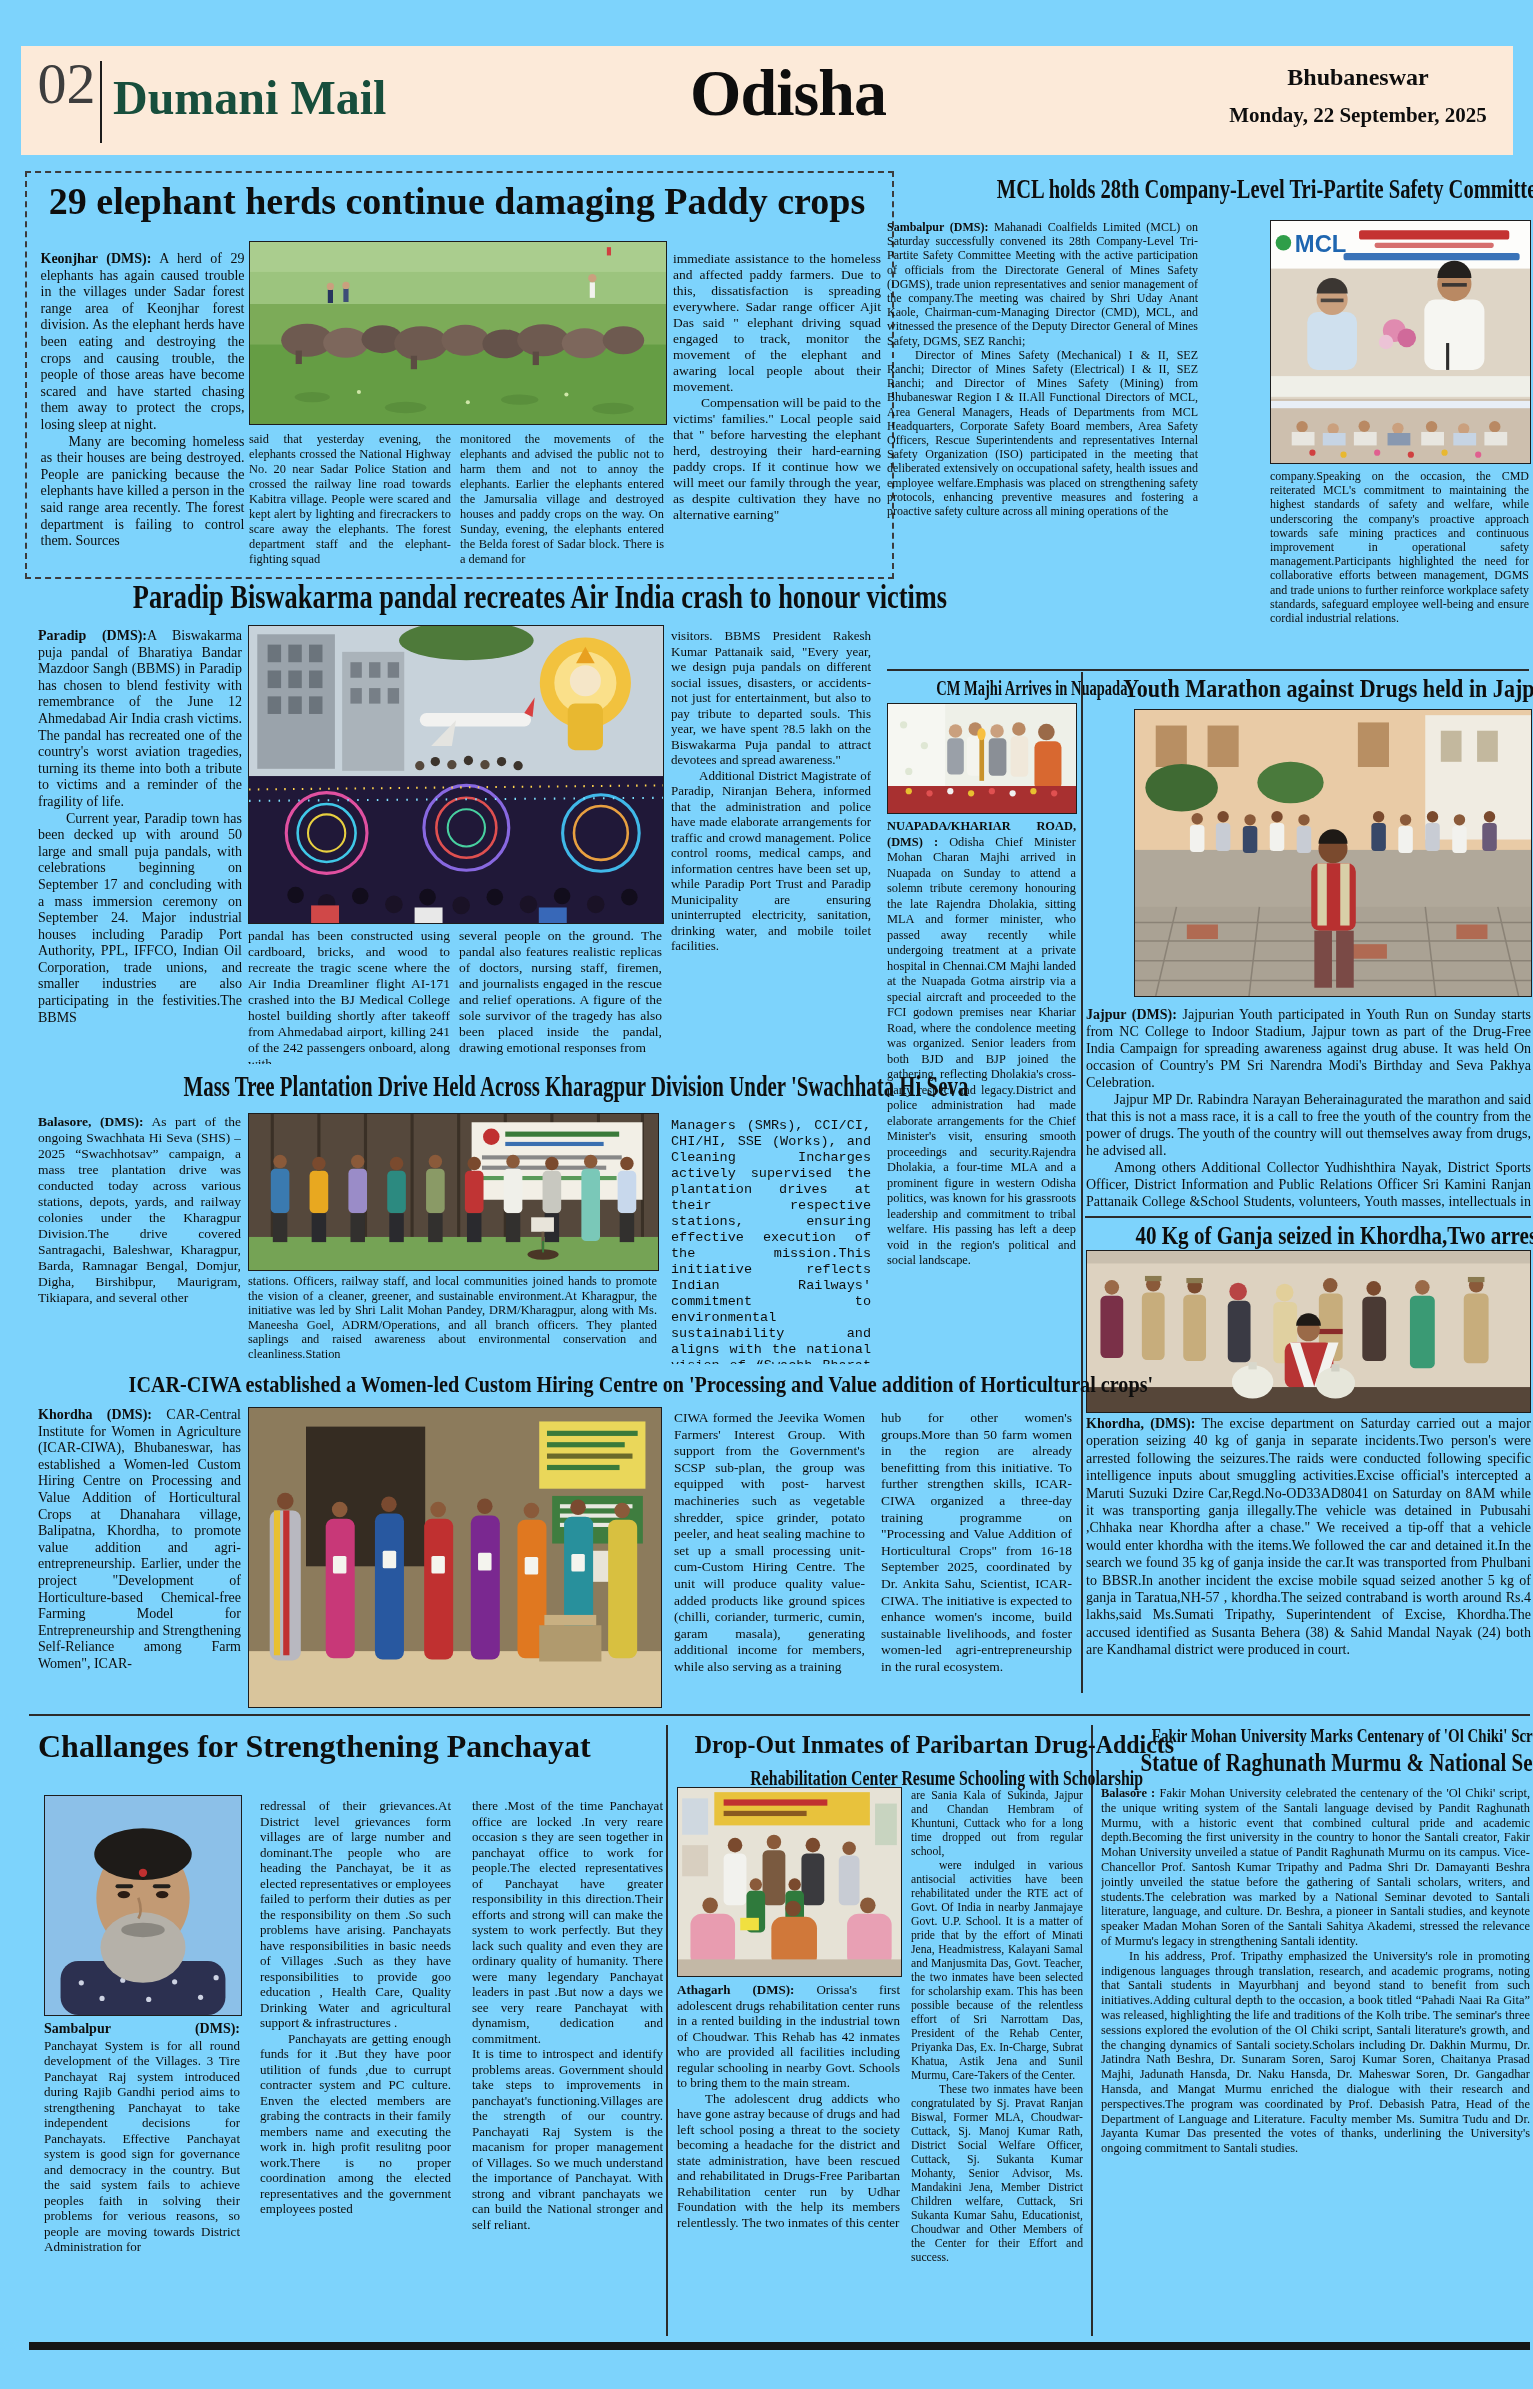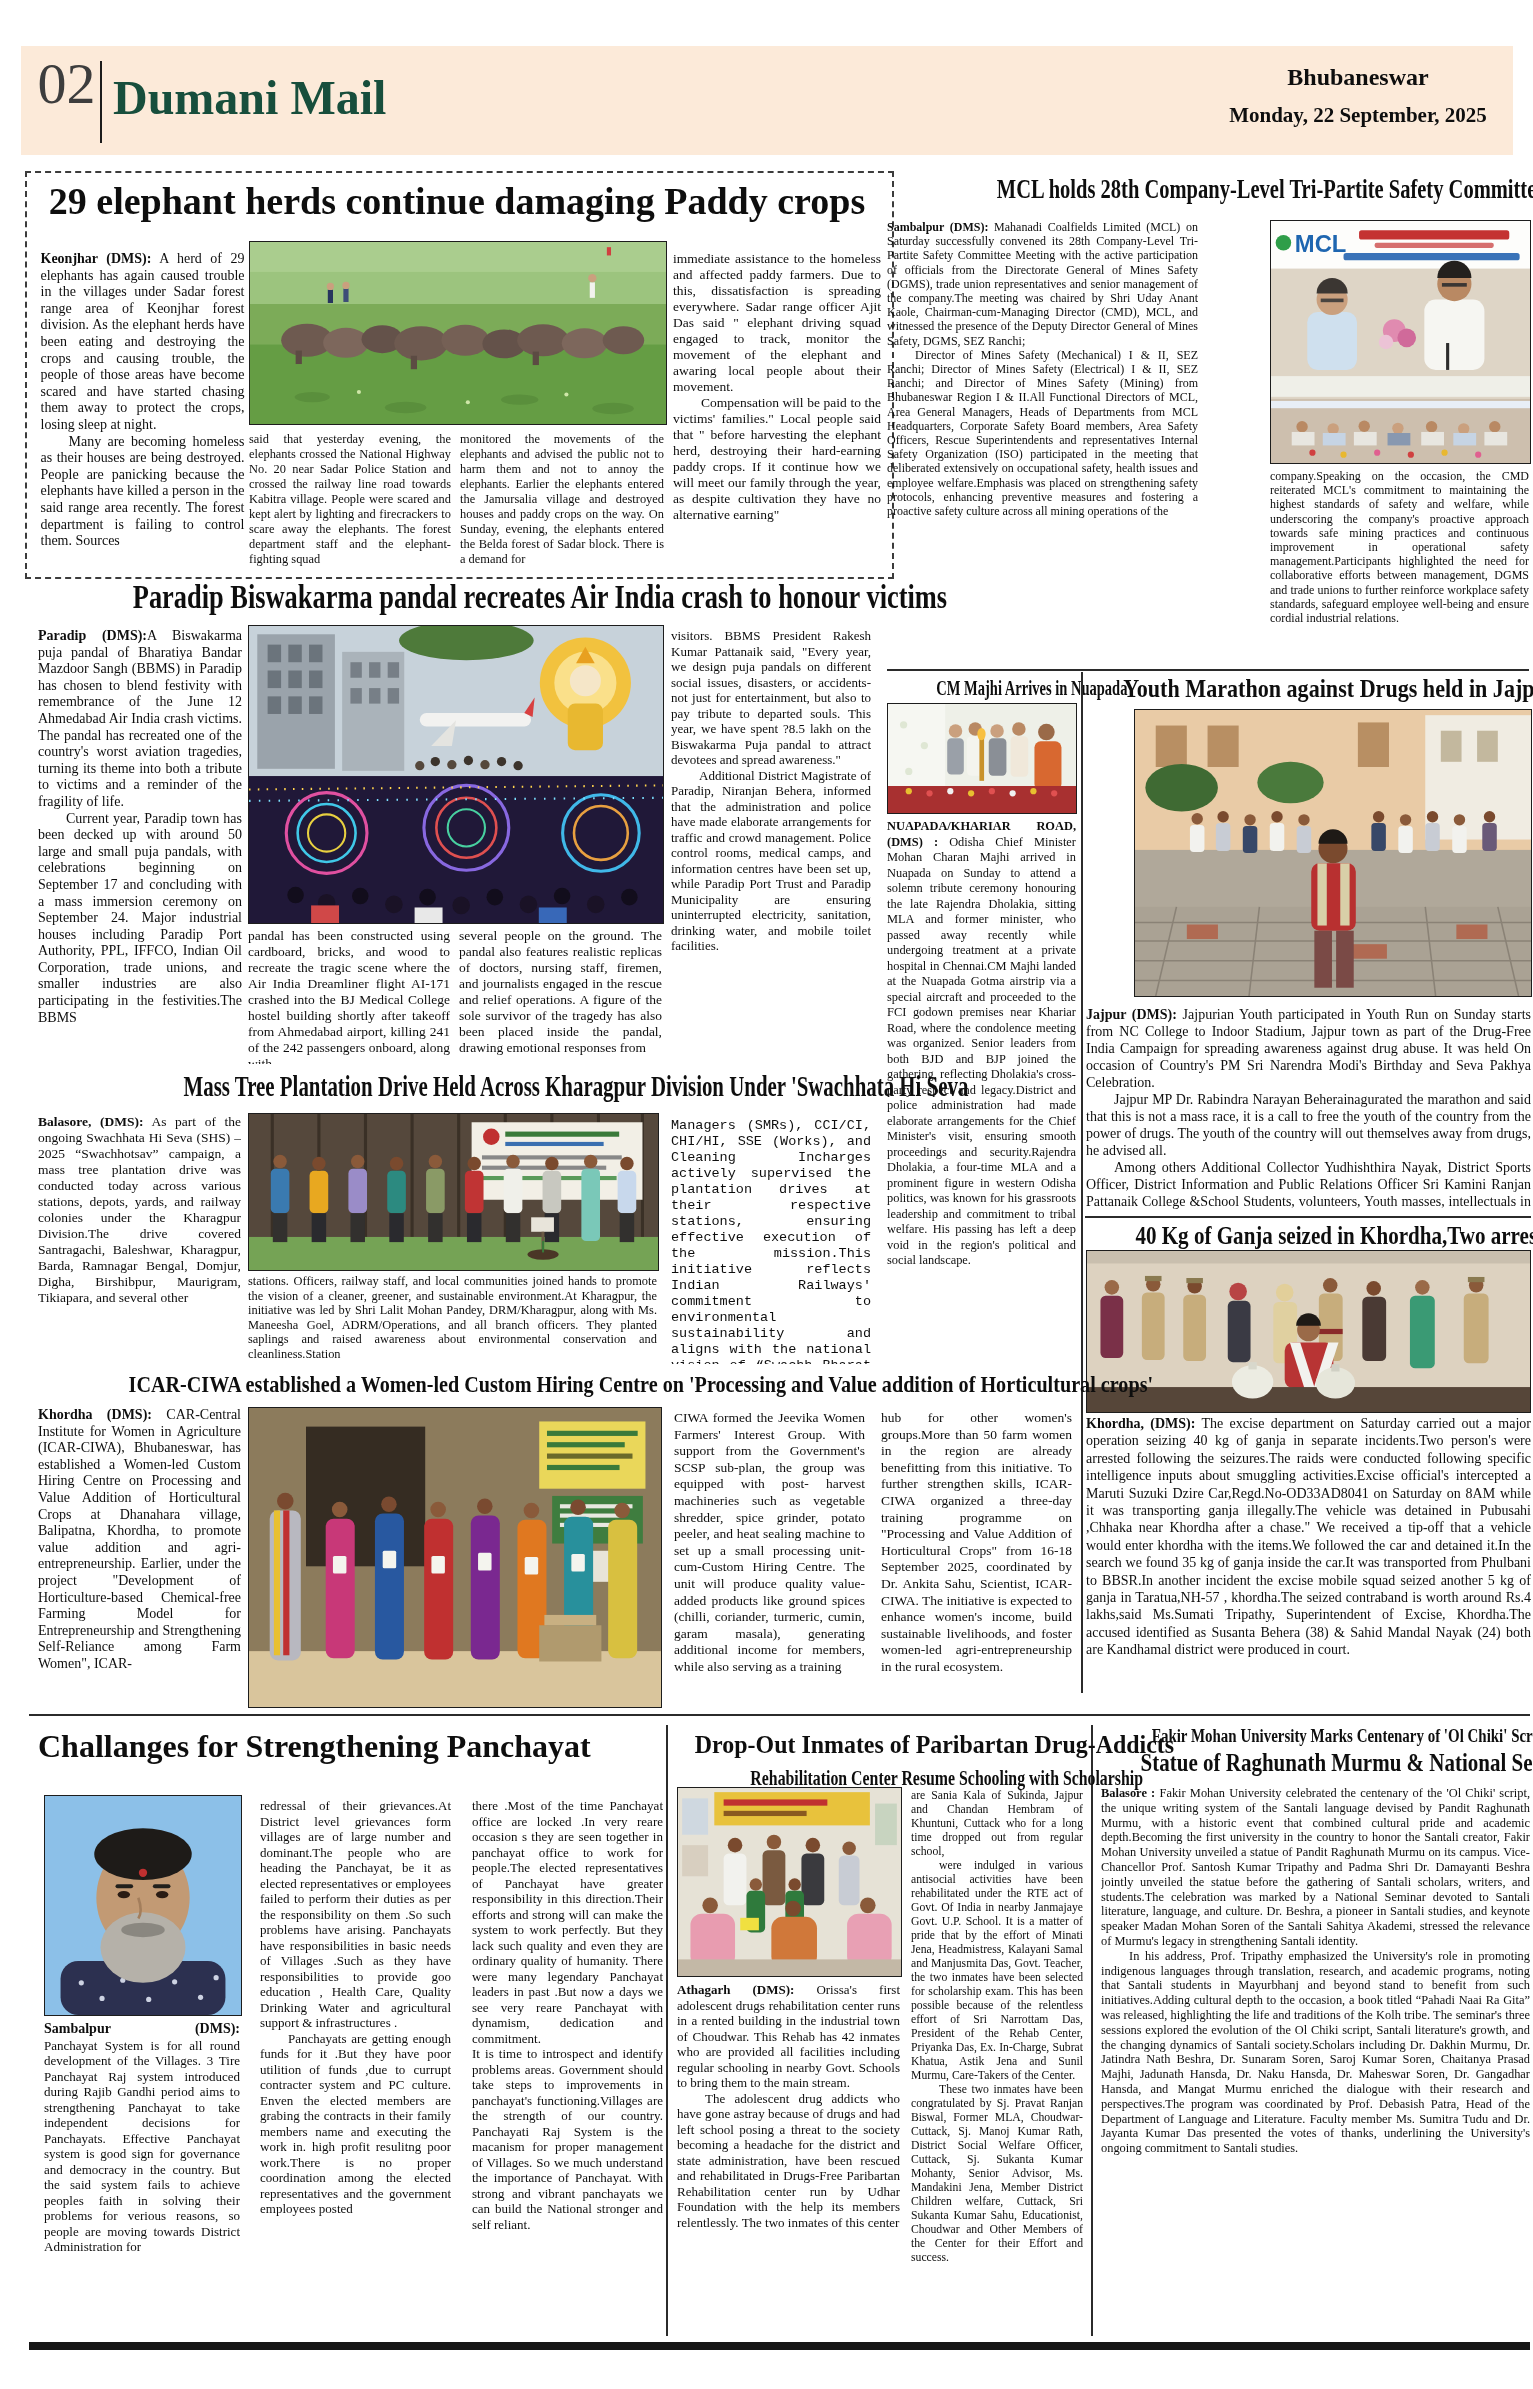--- a/index.html
+++ b/index.html
@@ -1,16 +1,16 @@
 <!DOCTYPE html>
 <html style="font-size:8.3px"><head>
 <meta charset="utf-8">
 <style>
   html,body{margin:0;padding:0;background:#d9d9d9;}
-  .page{position:relative;width:1533px;height:2389px;background:#ffffff;
+  .page{position:relative;width:1533px;height:2389px;background:#7dd3fc;
         font-family:"Liberation Serif",serif;color:#0e0e0e;overflow:hidden;}
   .abs{position:absolute;}
   .bt{margin:0;text-align:justify;}
   .ind{text-indent:28px;}
   .dl{font-weight:bold;}
   .hl{font-weight:bold;white-space:nowrap;text-align:center;overflow:visible;}
   .cx{display:inline-block;transform-origin:center center;}
   .ph{border:1.6px solid #1d1d1d;overflow:hidden;background:#cfcfcf;}
   .ph svg{display:block;width:100%;height:100%;}
   .hrule{background:#2b2b2b;height:1.6px;}
@@ -21,20 +21,21 @@
 </style>
 </head>
 <body>
 
 <div class="page">
 
   <div class="abs band" style="left:21px;top:46px;width:1492px;height:109px;">
     <div class="abs" style="left:16.6px;top:4.1px;font-size:58px;color:#3d3d3d;">02</div>
     <div class="abs" style="left:79px;top:14.5px;width:1.6px;height:82px;background:#1c1c1c;"></div>
     <div class="abs grn" style="left:92px;top:24px;font-size:48px;font-weight:bold;">Dumani Mail</div>
+    <div class="abs" style="left:539px;top:9.3px;width:456px;text-align:center;font-size:66px;font-weight:bold;letter-spacing:-1px;">Odisha</div>
     <div class="abs" style="left:1161px;top:17.6px;width:352px;text-align:center;font-size:24px;font-weight:bold;">Bhubaneswar</div>
     <div class="abs" style="left:1161px;top:57px;width:352px;text-align:center;font-size:21px;font-weight:bold;">Monday, 22 September, 2025</div>
   </div>
 
   <div class="abs" style="left:25px;top:171px;width:865px;height:404px;border:2.6px dashed #3c3c3c;">
     <div class="abs hl" style="left:0;top:6.2px;width:860px;font-size:38px;"><span class="cx">29 elephant herds continue damaging Paddy crops</span></div>
     <div class="abs clip" style="left:13.5px;top:78px;width:204px;height:316px;">
       <p class="bt" style="font-size:14px;line-height:16.6px;"><b class="dl">Keonjhar (DMS):</b> <span>A herd of 29 elephants has again caused trouble in the villages under Sadar forest range area of Keonjhar forest division.  As the elephant herds have been eating and destroying the crops and causing trouble, the people of those areas have become scared and have started chasing them away to protect the crops, losing sleep at night.</span></p>
       <p class="bt ind" style="font-size:14px;line-height:16.6px;">Many are becoming homeless as their houses are being destroyed. People are panicking because the elephants have killed a person in the said range area recently. The forest department is failing to control them. Sources</p>
     </div>

